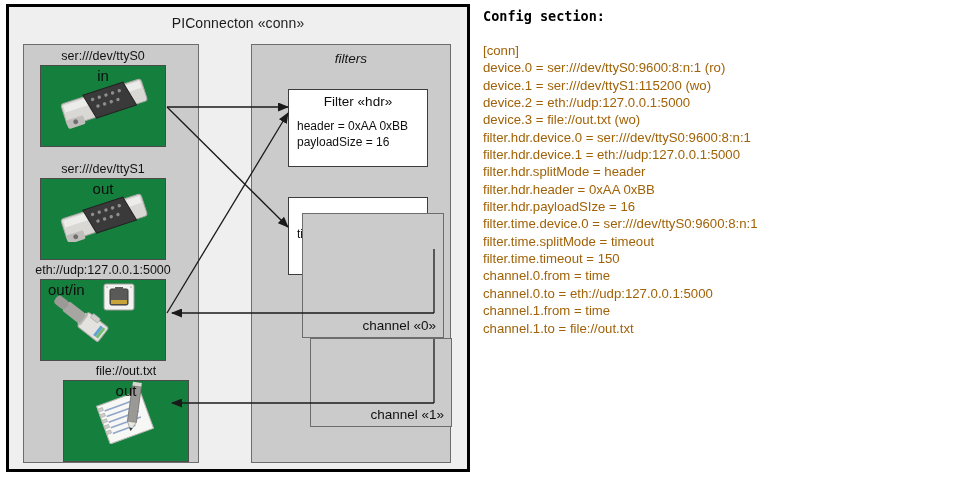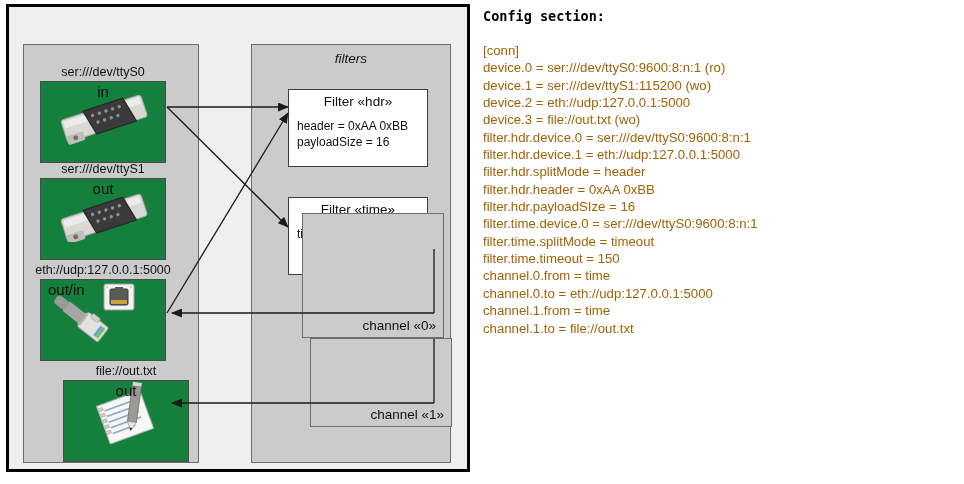--- a/index.html
+++ b/index.html
@@ -183,24 +183,25 @@
     color: #a16207;
     white-space: pre;
   }
 </style>
 </head>
 <body>
 
 <div id="diagram">
   <div class="outer-frame">
 
+    <div class="diagram-title">PIConnecton «conn»</div>
 
     <div class="panel" id="devices-panel">
 
-      <div class="device" style="top:18px;">
+      <div class="device" style="top:2px;">
         <div class="device-label">ser:///dev/ttyS0</div>
         <div class="device-box">
           <div class="device-io io-center">in</div>
           <div class="icon-wrap">
             <svg width="126" height="63" viewBox="0 0 126 63">
               <g transform="translate(63,36) rotate(-18)">
                 <rect x="-42" y="-11" width="84" height="23" rx="3" fill="#d9d8d4" stroke="#a8a7a3" stroke-width="1"></rect>
                 <rect x="-40" y="-9" width="80" height="7" fill="#ececea"></rect>
                 <path d="M-18,-13 L24,-13 L30,13 L-12,13 Z" fill="#3a3a3a" stroke="#242424" stroke-width="1"></path>
                 <g fill="#8f8f8f">
@@ -320,21 +321,20 @@
 
       <div class="filter-card" id="filter-hdr">
         <div class="filter-title">Filter «hdr»</div>
         <div class="filter-props">
           <div>header = 0xAA 0xBB</div>
           <div>payloadSize = 16</div>
         </div>
       </div>
 
       <div class="filter-card" id="filter-time">
-        <div class="filter-title">Filter «time»</div>
         <div class="filter-props">
           <div>timeout = 150 ms</div>
         </div>
       </div>
 
       <div class="channel-box" id="channel-0">
         <div class="channel-label">channel «0»</div>
       </div>
 
       <div class="channel-box" id="channel-1">

